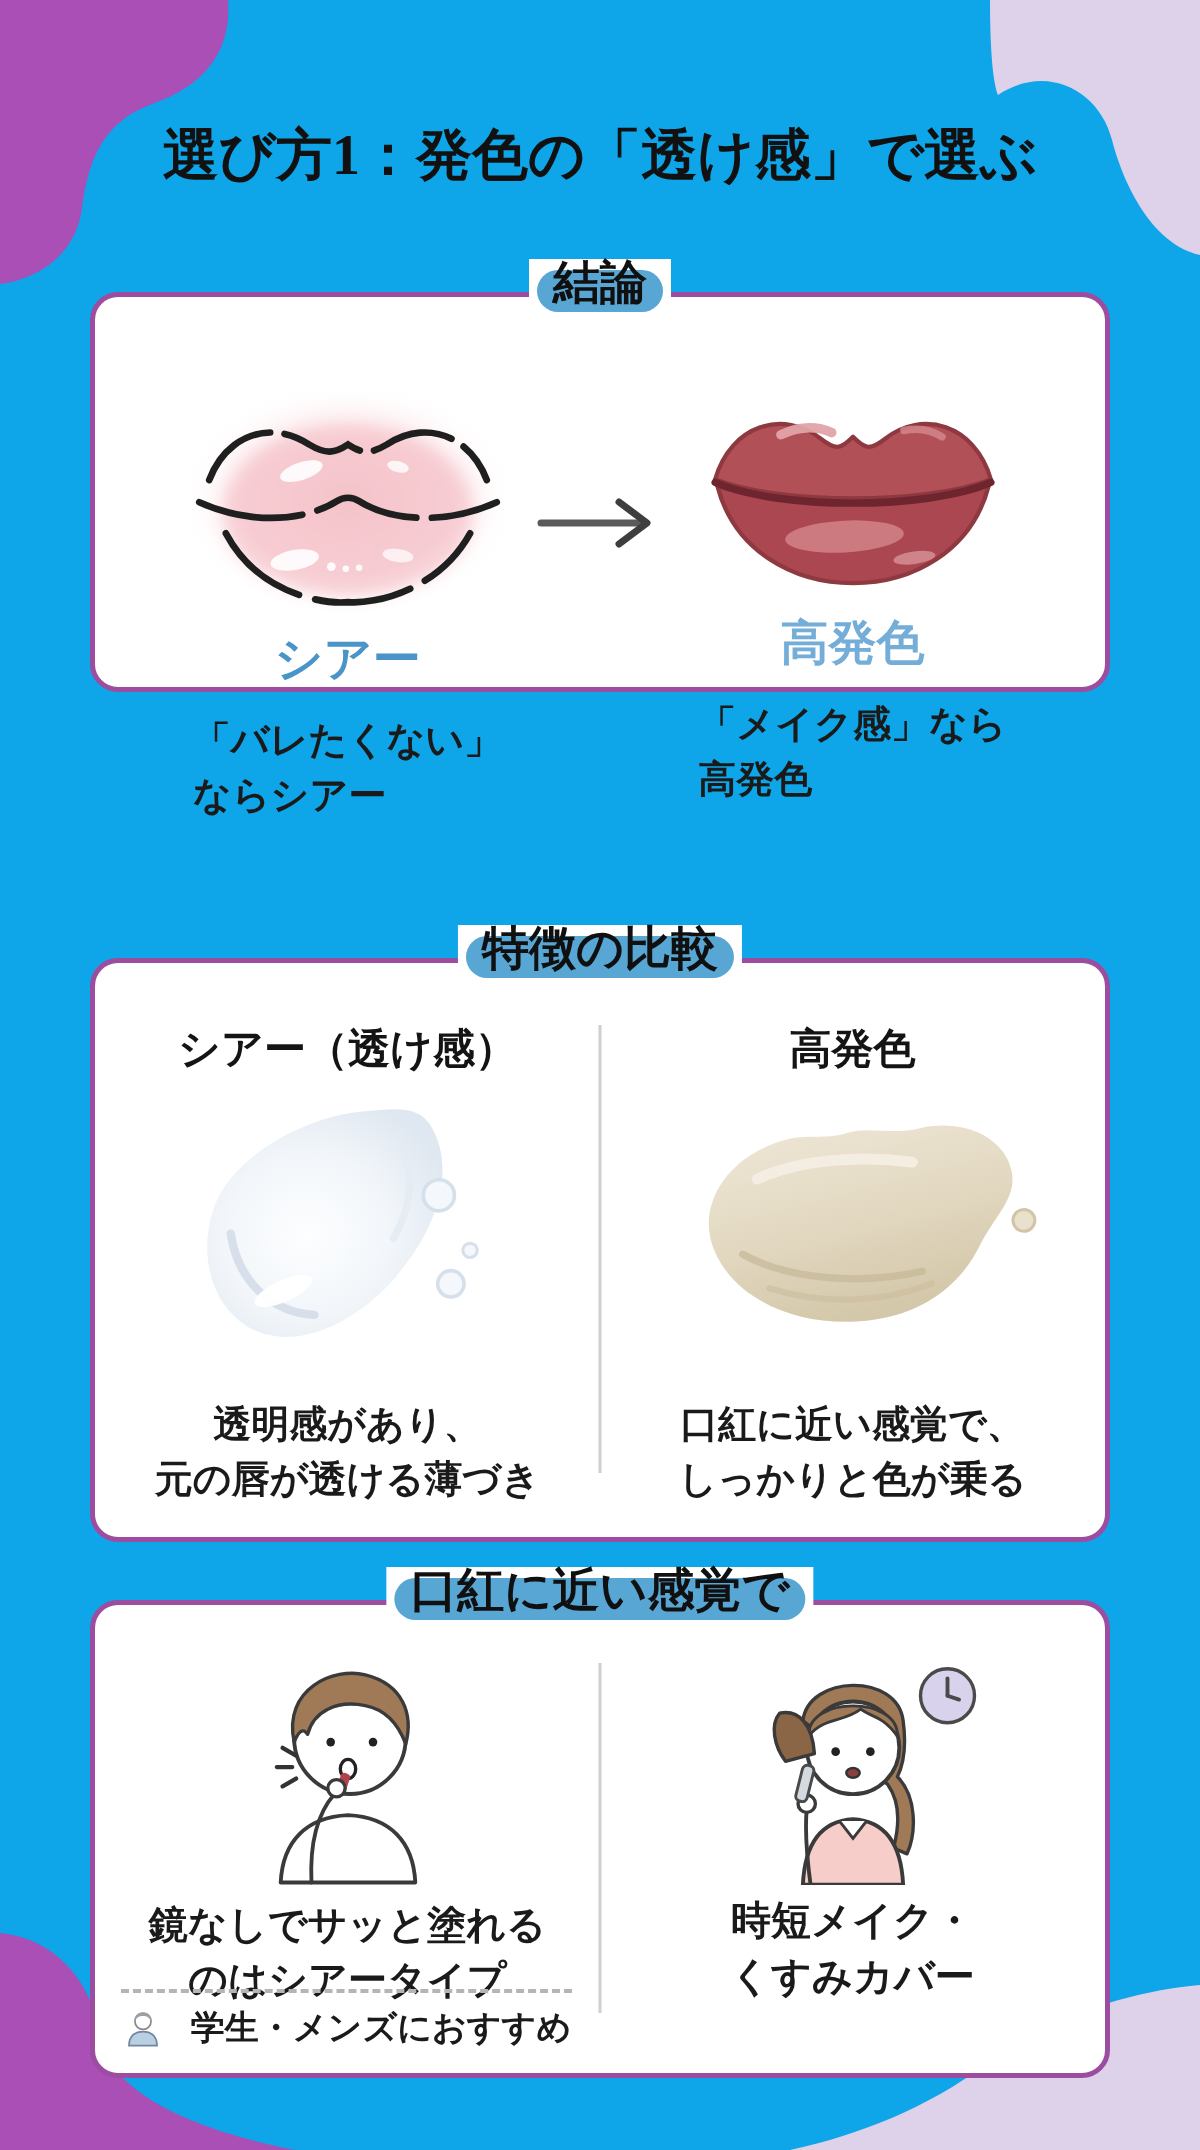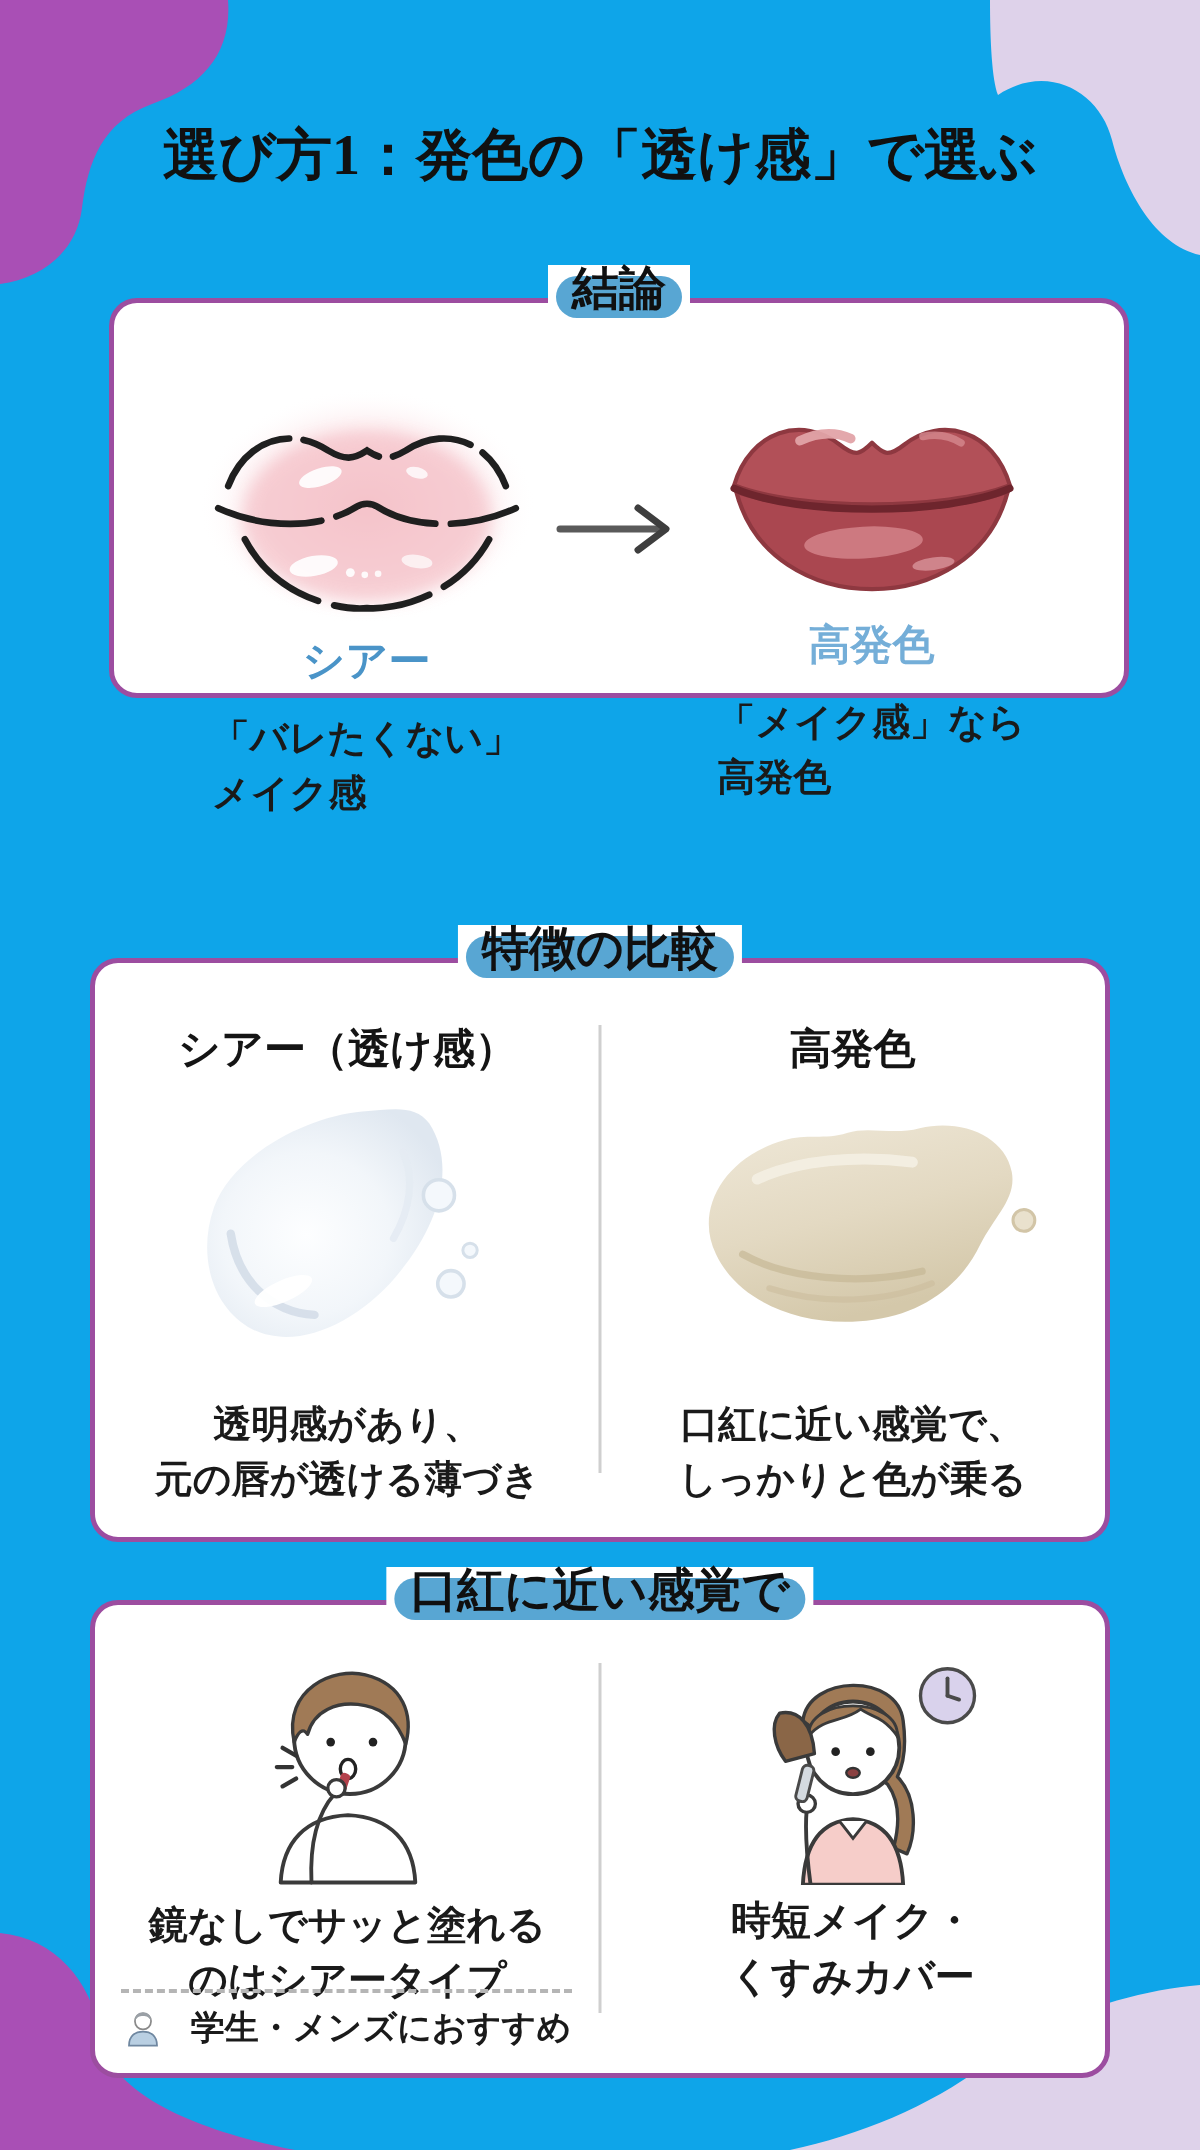--- a/index.html
+++ b/index.html
@@ -3,36 +3,36 @@
 <meta charset="utf-8">
 <style>
   html,body{margin:0;padding:0;background:#ffffff;}
   .canvas{position:relative;width:1200px;height:2150px;background:#0ea5e9;overflow:hidden;
           font-family:Liberation Serif, serif;color:var(--text,#1c1c1c);}
   .blob{position:absolute;pointer-events:none;}
   .title{position:absolute;top:118px;left:0;width:100%;text-align:center;
          font-size:56px;font-weight:800;letter-spacing:0px;color:#111;}
   .box{position:absolute;left:90px;width:1020px;background:#fff;
        border:5px solid var(--box-border,#9C4DA0);border-radius:28px;box-sizing:border-box;}
-  #box1{top:298px;height:400px;margin-left:19px;}
+  #box1{top:292px;height:400px;}
   #box2{top:958px;height:584px;}
   #box3{top:1600px;height:478px;}
   .badge{position:absolute;top:-38px;left:50%;transform:translateX(-50%);
          background:#fff;padding:0 24px;white-space:nowrap;line-height:1;}
   .badge-pill{position:absolute;left:8px;right:8px;bottom:-6px;height:42px;
               border-radius:21px;background:var(--badge-blue,#58A6D3);}
   .badge-text{position:relative;display:inline-block;font-size:47px;font-weight:800;color:#101010;}
   .cols{display:flex;height:100%;}
   .col{flex:1;display:flex;flex-direction:column;align-items:center;position:relative;}
   .vdivider{position:absolute;left:50%;transform:translateX(-50%);width:3px;
             background:var(--divider,#CFCFCF);}
   #box2 .vdivider{top:62px;bottom:64px;}
   #box3 .vdivider{top:58px;bottom:60px;}
   .illus1{height:280px;margin-top:72px;display:flex;align-items:center;justify-content:center;}
-  .big-label{font-size:42px;font-weight:800;margin-top:-4px;}
+  .big-label{font-size:48px;font-weight:800;margin-top:-4px;}
   .caption{margin-top:22px;font-size:38px;font-weight:700;line-height:55px;text-align:left;color:#1a1a1a;}
   .arrow-wrap{position:absolute;left:50%;top:196px;transform:translateX(-50%);}
   .col-header{margin-top:58px;font-size:42px;font-weight:800;color:#141414;}
   .illus2{height:282px;margin-top:6px;display:flex;align-items:center;justify-content:center;}
   .caption2{margin-top:32px;font-size:38px;font-weight:700;line-height:55px;text-align:center;color:#1a1a1a;}
   .illus3{height:240px;margin-top:48px;display:flex;align-items:flex-start;justify-content:center;}
   .caption3{margin-top:4px;font-size:39px;font-weight:700;line-height:55px;text-align:center;color:#1a1a1a;}
   .caption3r{font-size:40px;font-weight:700;line-height:56px;text-align:center;color:#1a1a1a;}
   .note-wrap{position:absolute;left:26px;right:28px;bottom:22px;}
   .dotted{border-top:4px dashed #b5b5b5;margin-bottom:12px;}
@@ -96,21 +96,21 @@
             <ellipse cx="112" cy="172" rx="22" ry="9" fill="#ffffff" opacity="0.9" transform="rotate(-10 112 172)"></ellipse>
             <circle cx="145" cy="178" r="4" fill="#ffffff" opacity="0.9"></circle>
             <circle cx="158" cy="180" r="3" fill="#ffffff" opacity="0.9"></circle>
             <circle cx="170" cy="179" r="3" fill="#ffffff" opacity="0.85"></circle>
             <ellipse cx="205" cy="168" rx="14" ry="6" fill="#ffffff" opacity="0.7" transform="rotate(8 205 168)"></ellipse>
           </svg>
         </div>
         <div class="big-label" style="color:var(--label-blue-left,#4A94C8)">シアー</div>
         <div class="caption">
           <div>「バレたくない」</div>
-          <div>メイク感</div>
+          <div>ならシアー</div>
         </div>
       </div>
 
       <div class="col">
         <div class="illus1">
           <svg width="340" height="246" viewBox="0 0 320 232">
             <path d="M30,104 C45,52 95,38 130,66 C145,78 150,74 160,64 C170,74 175,78 190,66 C225,38 275,52 290,104 C230,128 90,128 30,104 Z" fill="#b25058" stroke="#8e3840" stroke-width="4" stroke-linejoin="round"></path>
             <path d="M32,110 C90,132 230,132 288,110 C272,172 216,202 160,202 C104,202 48,172 32,110 Z" fill="#aa4750" stroke="#8e3840" stroke-width="4" stroke-linejoin="round"></path>
             <path d="M30,107 C90,133 230,133 290,107" fill="none" stroke="#6e252d" stroke-width="7" stroke-linecap="round"></path>
             <path d="M92,62 Q118,50 140,60" fill="none" stroke="#e2a3a8" stroke-width="9" stroke-linecap="round" opacity="0.95"></path>

